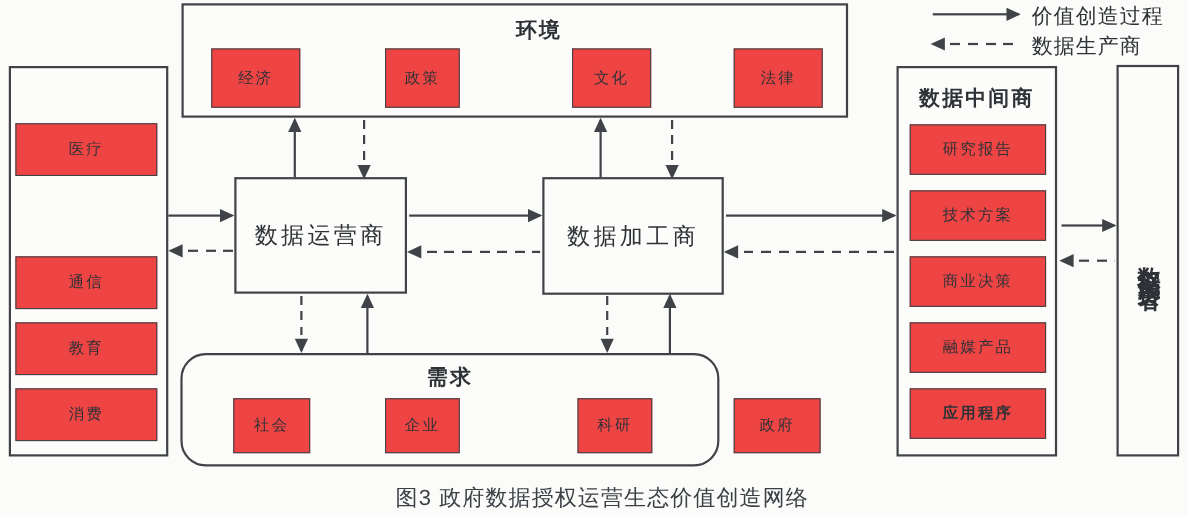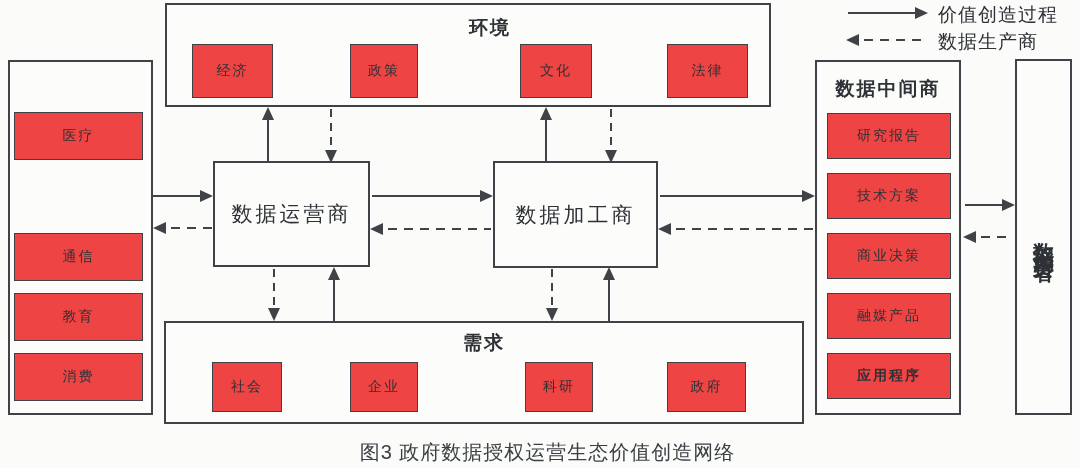--- a/index.html
+++ b/index.html
@@ -89,21 +89,21 @@
   </div>
 
   <div class="panel" style="left:165px; top:3px; width:606px; height:104px;">
     <div class="ptitle" style="top:10px;padding-left:44px;">环境</div>
     <div class="item" style="left:25px;  top:39px; width:81px; height:54px;">经济</div>
     <div class="item" style="left:183px; top:39px; width:68px; height:54px;">政策</div>
     <div class="item" style="left:353px; top:39px; width:72px; height:54px;">文化</div>
     <div class="item" style="left:500px; top:39px; width:81px; height:54px;">法律</div>
   </div>
 
-  <div class="panel" style="left:164px; top:321px; width:640px; height:103px;">
+  <div class="panel" style="left:164px; top:321px; width:490px; height:103px;border-radius:23px;">
     <div class="ptitle" style="top:7px;">需求</div>
     <div class="item" style="left:26px;  top:39px; width:70px; height:50px;margin-left:20px;">社会</div>
     <div class="item" style="left:184px; top:39px; width:68px; height:50px;">企业</div>
     <div class="item" style="left:359px; top:39px; width:68px; height:50px;">科研</div>
     <div class="item" style="left:501px; top:39px; width:79px; height:50px;">政府</div>
   </div>
 
   <div class="bigbox" style="left:213px; top:161px; width:157px; height:106px;">数据运营商</div>
   <div class="bigbox" style="left:493px; top:161px; width:165px; height:107px;">数据加工商</div>
 

